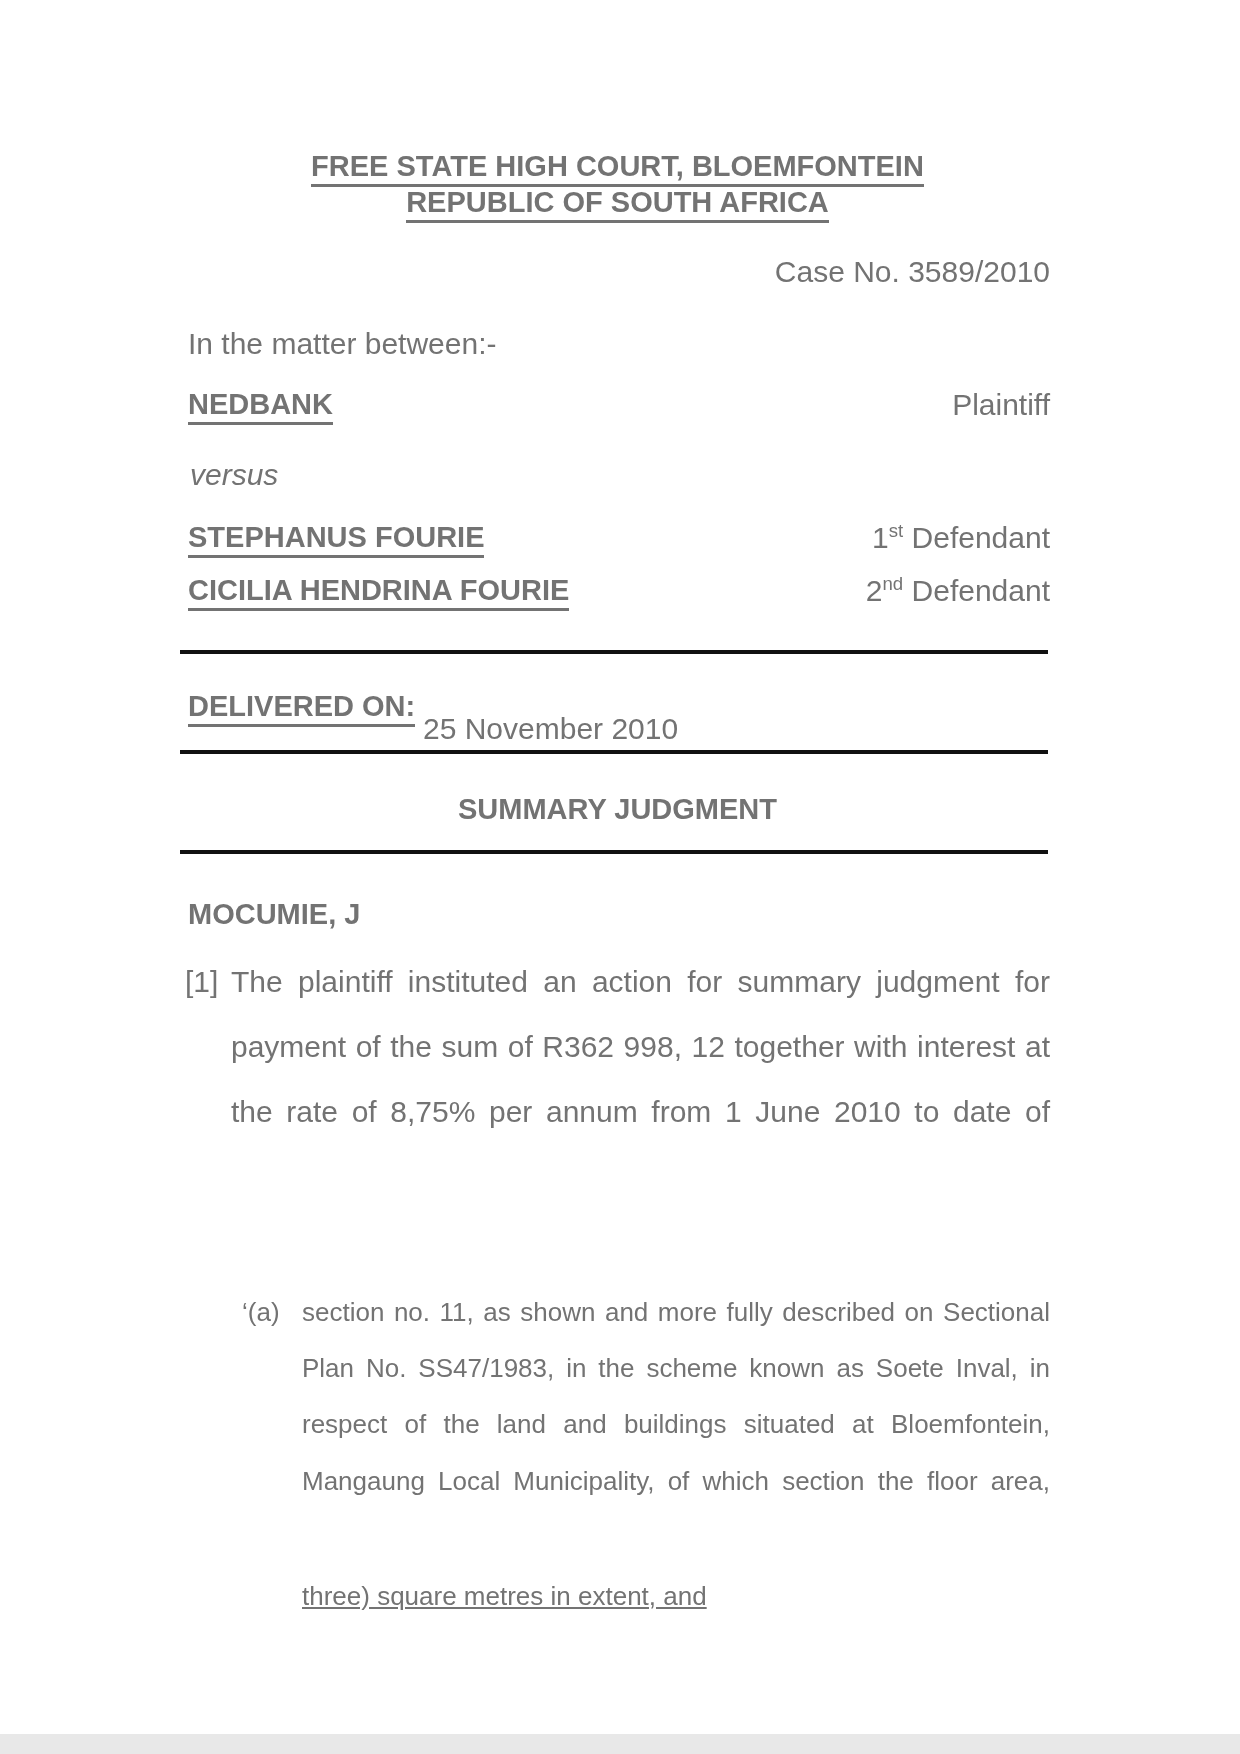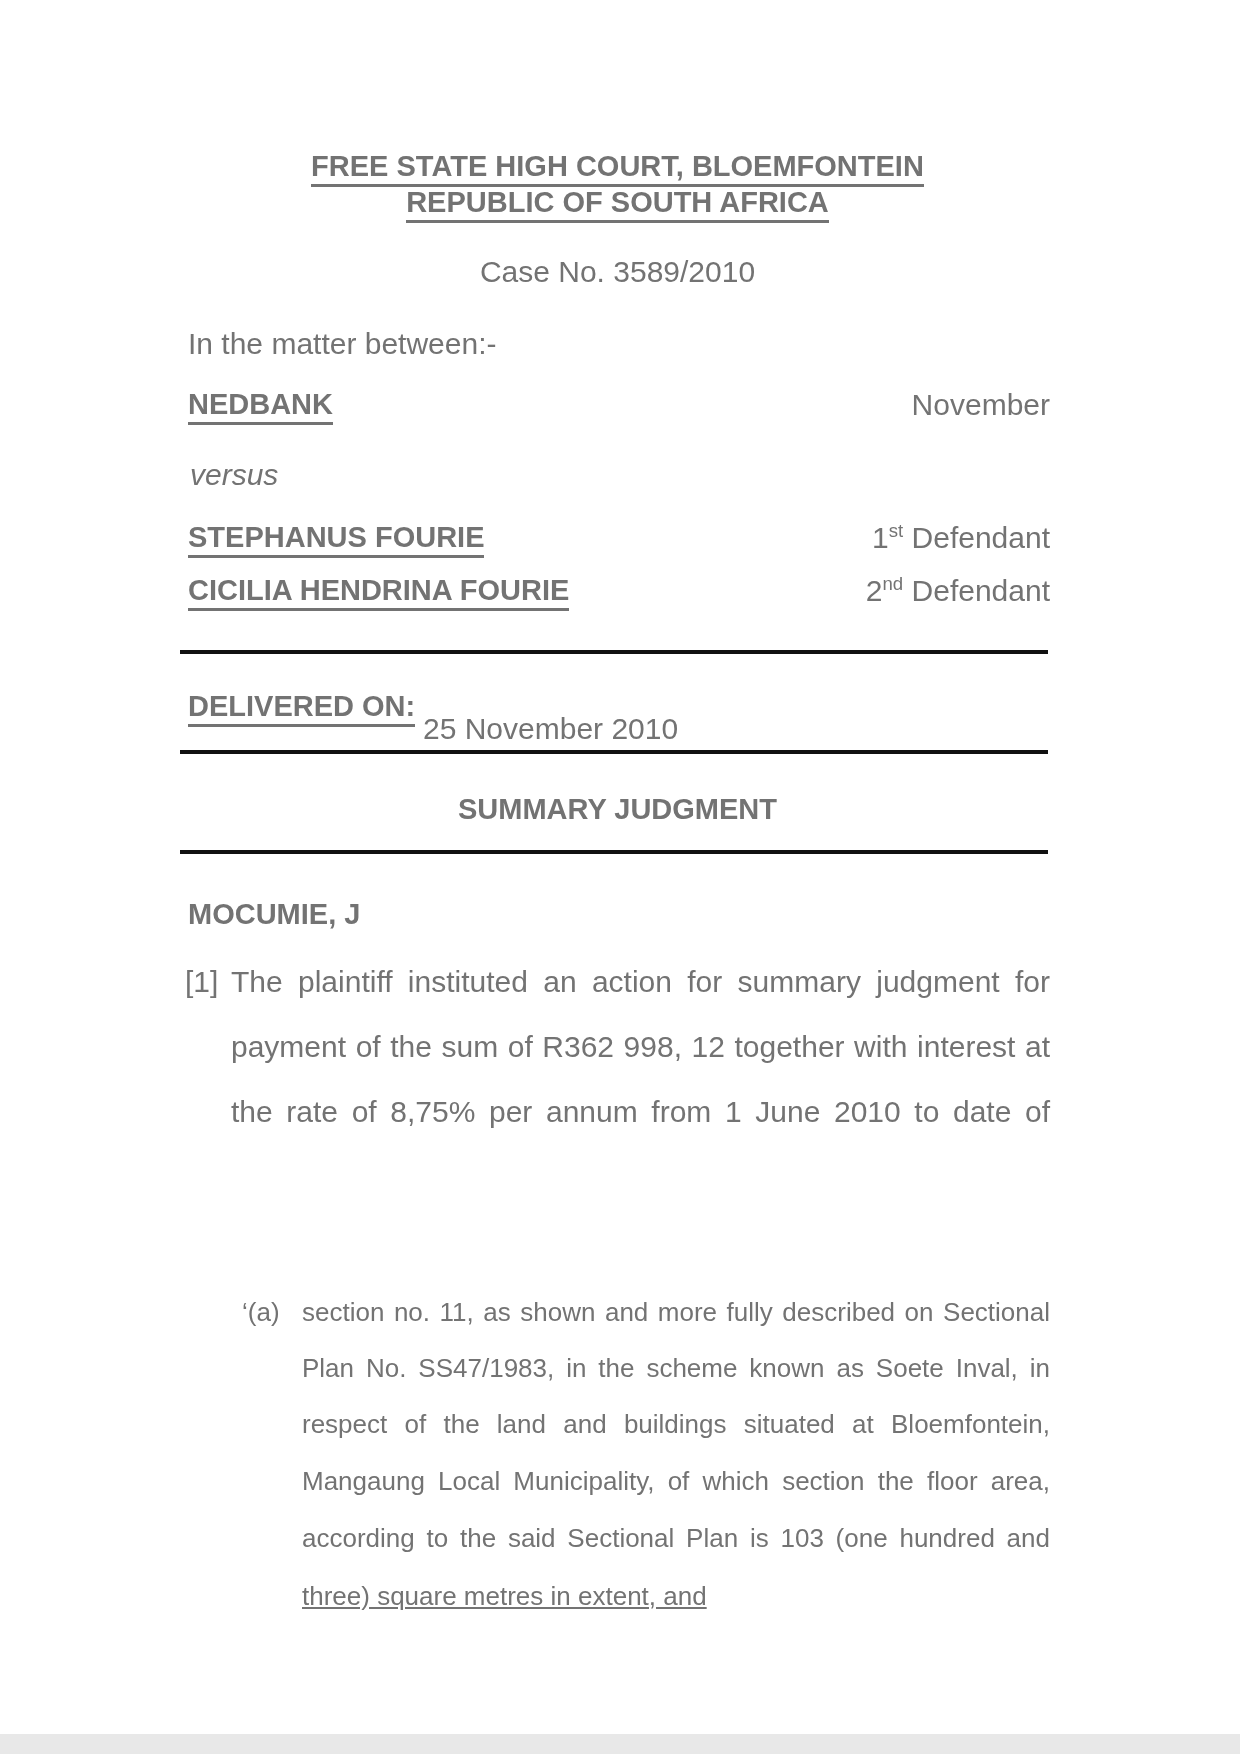--- a/index.html
+++ b/index.html
@@ -31,28 +31,28 @@
 
 <div class="page">
 
   <div class="abs title-row" style="top:150px;">
     <span class="u">FREE STATE HIGH COURT, BLOEMFONTEIN</span>
   </div>
   <div class="abs title-row" style="top:186px;">
     <span class="u">REPUBLIC OF SOUTH AFRICA</span>
   </div>
 
-  <div class="abs right-row body-text" style="top:255px;text-align:center;">Case No. 3589/2010</div>
+  <div class="abs right-row body-text" style="top:255px;">Case No. 3589/2010</div>
 
   <div class="abs body-text" style="left:188px;top:327px;">In the matter between:-</div>
 
   <div class="abs head-text" style="left:188px;top:388px;">
     <span class="u">NEDBANK</span>
   </div>
-  <div class="abs right-row body-text" style="top:388px;">November</div>
+  <div class="abs right-row body-text" style="top:388px;">Plaintiff</div>
 
   <div class="abs body-text i" style="left:190px;top:458px;">versus</div>
 
   <div class="abs head-text" style="left:188px;top:521px;">
     <span class="u">STEPHANUS FOURIE</span>
   </div>
   <div class="abs right-row body-text" style="top:521px;"><span>1</span><sup>st</sup><span> Defendant</span></div>
 
   <div class="abs head-text" style="left:188px;top:574px;">
     <span class="u">CICILIA HENDRINA FOURIE</span>
@@ -77,16 +77,15 @@
   <div class="abs body-text" style="left:185px;top:965px;">[1]</div>
   <div class="abs pline jl" style="top:965px;">The plaintiff instituted an action for summary judgment for</div>
   <div class="abs pline jl" style="top:1030px;">payment of the sum of R362 998, 12 together with interest at</div>
   <div class="abs pline jl" style="top:1095px;">the rate of 8,75% per annum from 1 June 2010 to date of</div>
 
   <div class="abs" style="left:242px;top:1297px;font-size:26px;">‘(a)</div>
   <div class="abs qline jl" style="top:1297px;">section no. 11, as shown and more fully described on Sectional</div>
   <div class="abs qline jl" style="top:1353px;">Plan No. SS47/1983, in the scheme known as Soete Inval, in</div>
   <div class="abs qline jl" style="top:1409px;">respect of the land and buildings situated at Bloemfontein,</div>
   <div class="abs qline jl" style="top:1466px;">Mangaung Local Municipality, of which section the floor area,</div>
-  <div class="abs qline jl" style="top:1523px;">according to the said Sectional Plan is 103 (one hundred and</div>
   <div class="abs qline" style="top:1581px;text-decoration:underline;">three) square metres in extent, and</div>
 
 </div>
 
 </body></html>

